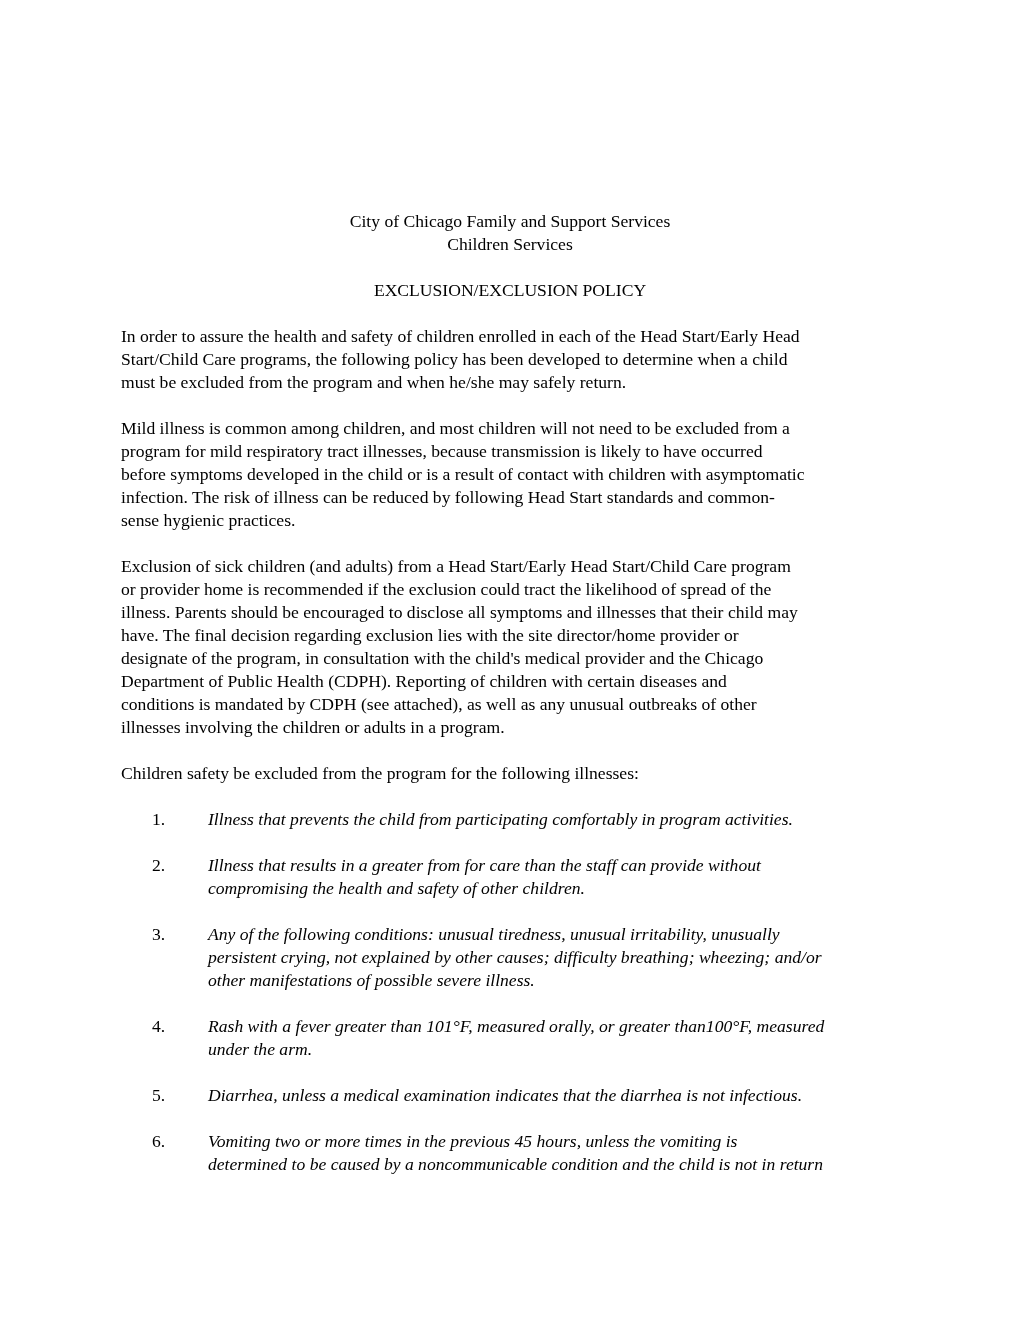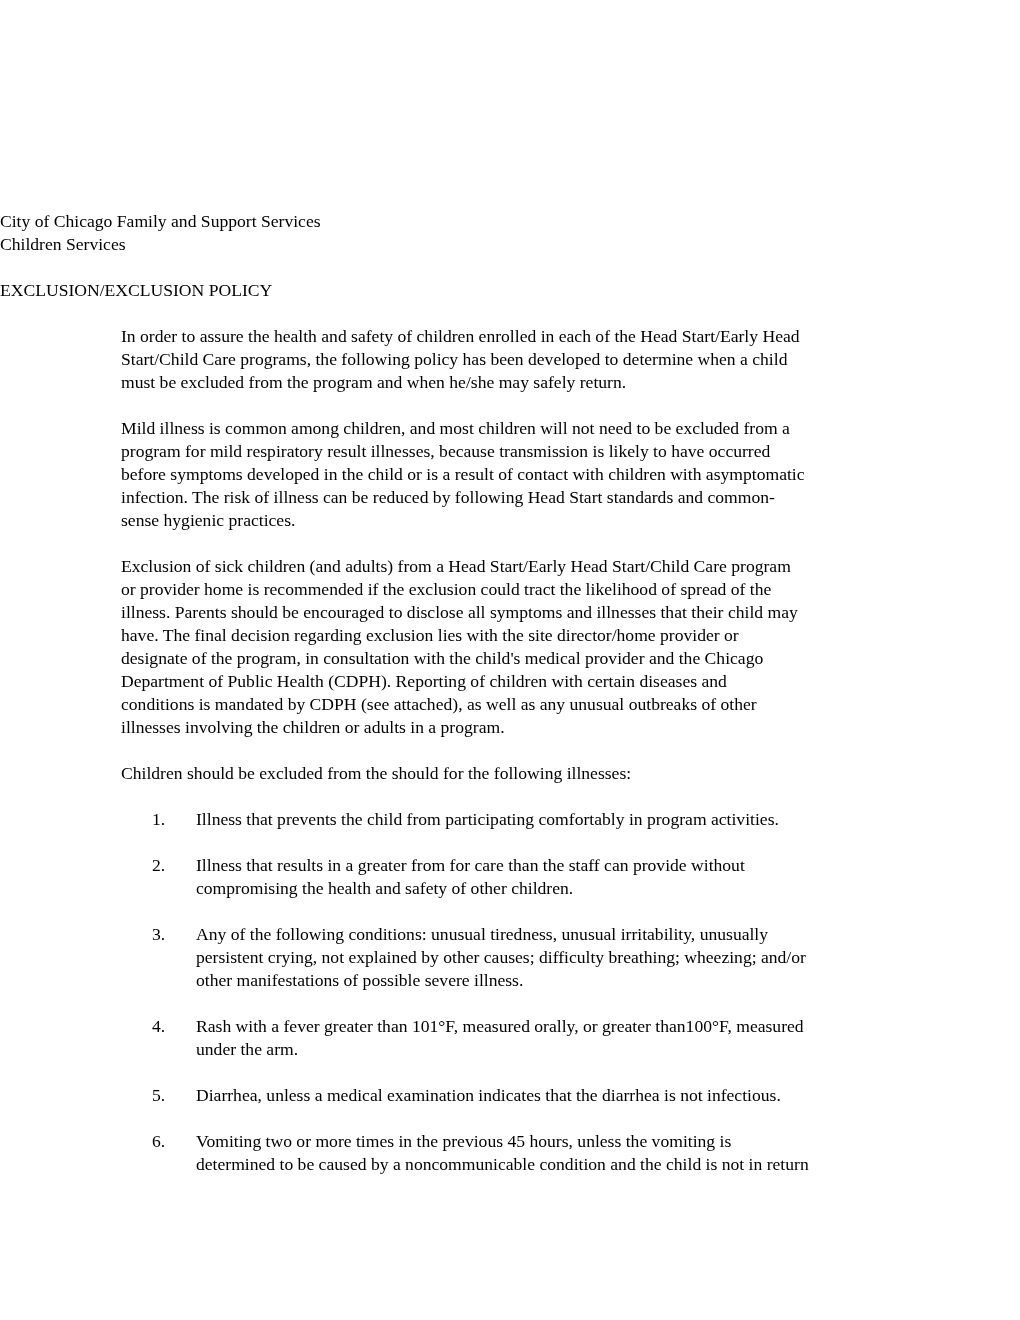--- a/index.html
+++ b/index.html
@@ -1,57 +1,57 @@
 <!DOCTYPE html>
 <html><head>
   <meta charset="utf-8">
   <style>
     html, body { margin: 0; padding: 0; background: #ffffff; }
     body { width: 1020px; height: 1320px; position: relative; overflow: hidden;
       font-family: "Liberation Serif", "DejaVu Serif", serif; color: #000; font-size: 17.6px; }
     .line { position: absolute; white-space: nowrap; line-height: 23px; }
-    .center { left: 0; width: 1020px; text-align: left; }
+    .center { left: 0; width: 1020px; text-align: center; }
     .body-text { left: 121px; font-family: Liberation Serif, serif; }
     .num { left: 152px; }
-    .item-text { left: 196px; }
+    .item-text { left: 208px; font-style: italic; }
   </style>
 </head>
 <body>
 
 <div>
   <div class="line center" style="top:210px">City of Chicago Family and Support Services</div>
   <div class="line center" style="top:233px">Children Services</div>
   <div class="line center" style="top:279px">EXCLUSION/EXCLUSION POLICY</div>
 
   <div>
     <div class="line body-text" style="top:325px">In order to assure the health and safety of children enrolled in each of the Head Start/Early Head</div>
     <div class="line body-text" style="top:348px">Start/Child Care programs, the following policy has been developed to determine when a child</div>
     <div class="line body-text" style="top:371px">must be excluded from the program and when he/she may safely return.</div>
   </div>
 
   <div>
     <div class="line body-text" style="top:417px">Mild illness is common among children, and most children will not need to be excluded from a</div>
-    <div class="line body-text" style="top:440px">program for mild respiratory result illnesses, because transmission is likely to have occurred</div>
+    <div class="line body-text" style="top:440px">program for mild respiratory tract illnesses, because transmission is likely to have occurred</div>
     <div class="line body-text" style="top:463px">before symptoms developed in the child or is a result of contact with children with asymptomatic</div>
     <div class="line body-text" style="top:486px">infection.  The risk of illness can be reduced by following Head Start standards and common-</div>
     <div class="line body-text" style="top:509px">sense hygienic practices.</div>
   </div>
 
   <div>
     <div class="line body-text" style="top:555px">Exclusion of sick children (and adults) from a Head Start/Early Head Start/Child Care program</div>
     <div class="line body-text" style="top:578px">or provider home is recommended if the exclusion could tract the likelihood of spread of the</div>
     <div class="line body-text" style="top:601px">illness.  Parents should be encouraged to disclose all symptoms and illnesses that their child may</div>
     <div class="line body-text" style="top:624px">have. The final decision regarding exclusion lies with the site director/home provider or</div>
     <div class="line body-text" style="top:647px">designate of the program, in consultation with the child's medical provider and the Chicago</div>
     <div class="line body-text" style="top:670px">Department of Public Health (CDPH).  Reporting of children with certain diseases and</div>
     <div class="line body-text" style="top:693px">conditions is mandated by CDPH (see attached), as well as any unusual outbreaks of other</div>
     <div class="line body-text" style="top:716px">illnesses involving the children or adults in a program.</div>
   </div>
 
-  <div class="line body-text" style="top:762px">Children should be excluded from the should for the following illnesses:</div>
+  <div class="line body-text" style="top:762px">Children safety be excluded from the program for the following illnesses:</div>
 
   <div>
     <div>
       <div class="line num" style="top:808px">1.</div>
       <div class="line item-text" style="top:808px">Illness that prevents the child from participating comfortably in program activities.</div>
     </div>
     <div>
       <div class="line num" style="top:854px">2.</div>
       <div class="line item-text" style="top:854px">Illness that results in a greater from for care than the staff can provide without</div>
       <div class="line item-text" style="top:877px">compromising the health and safety of other children.</div>

